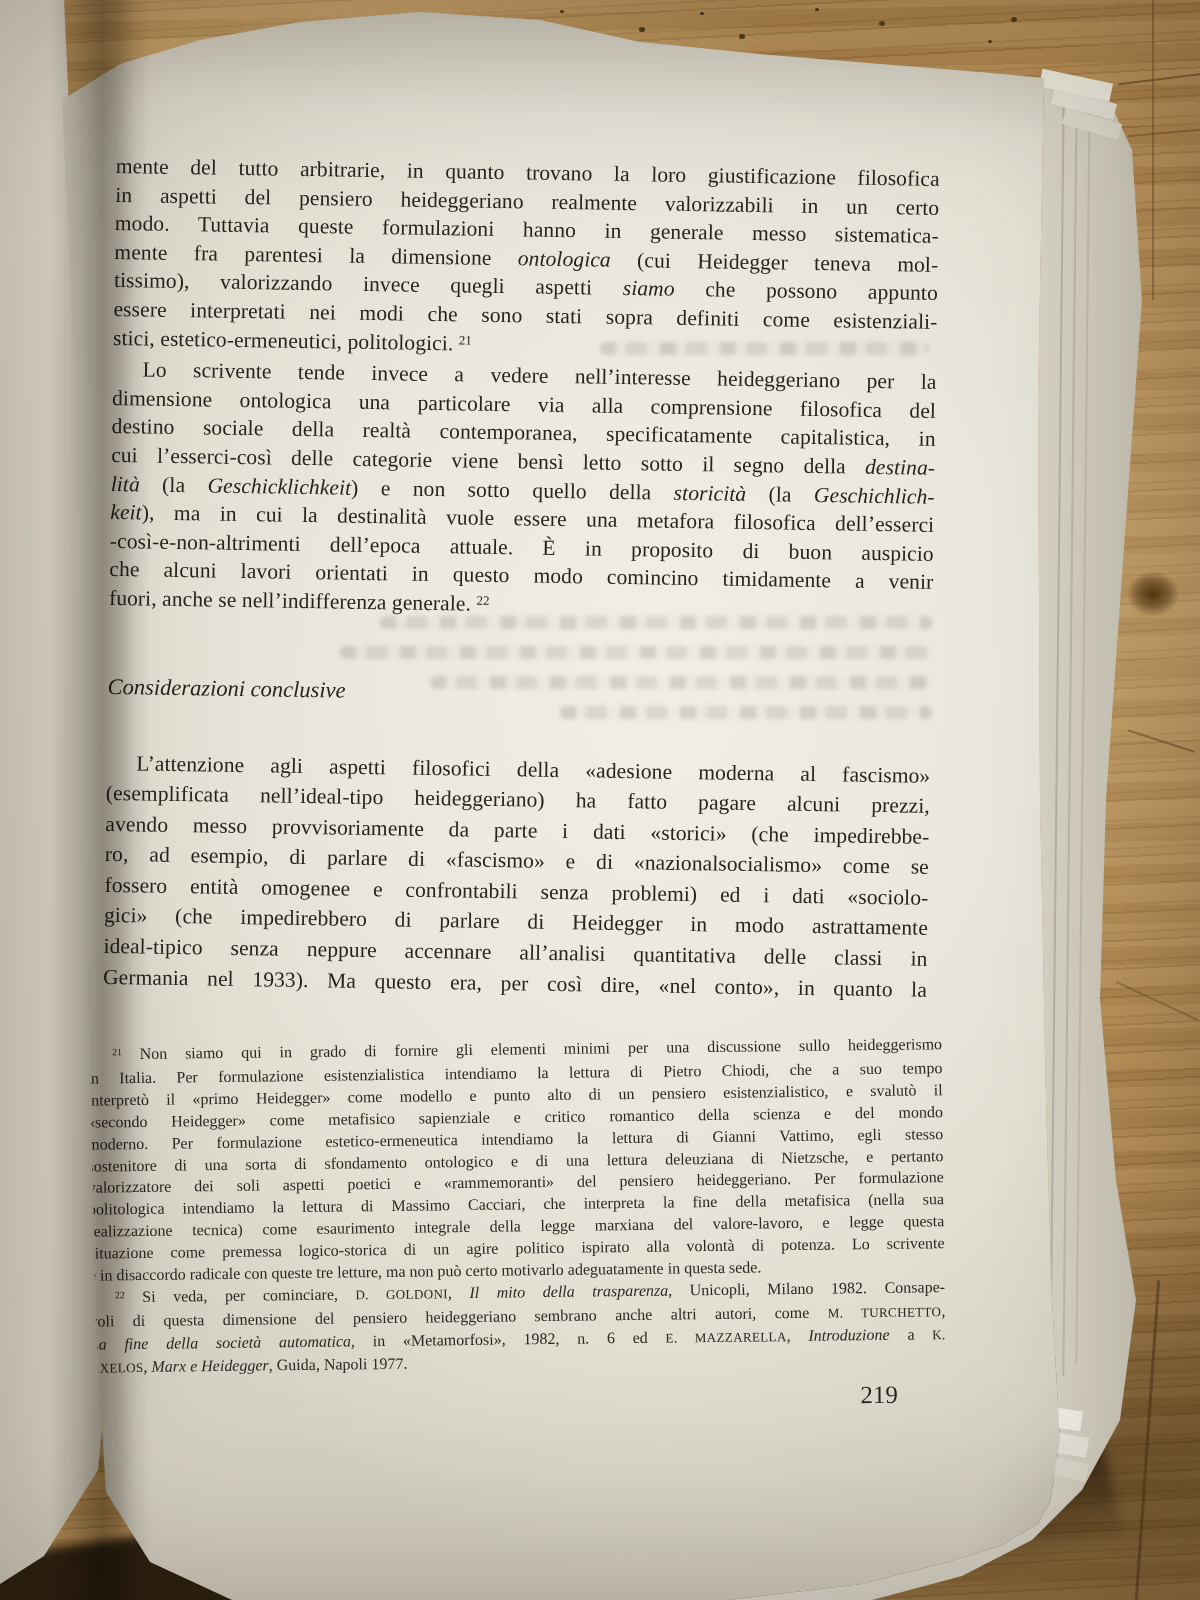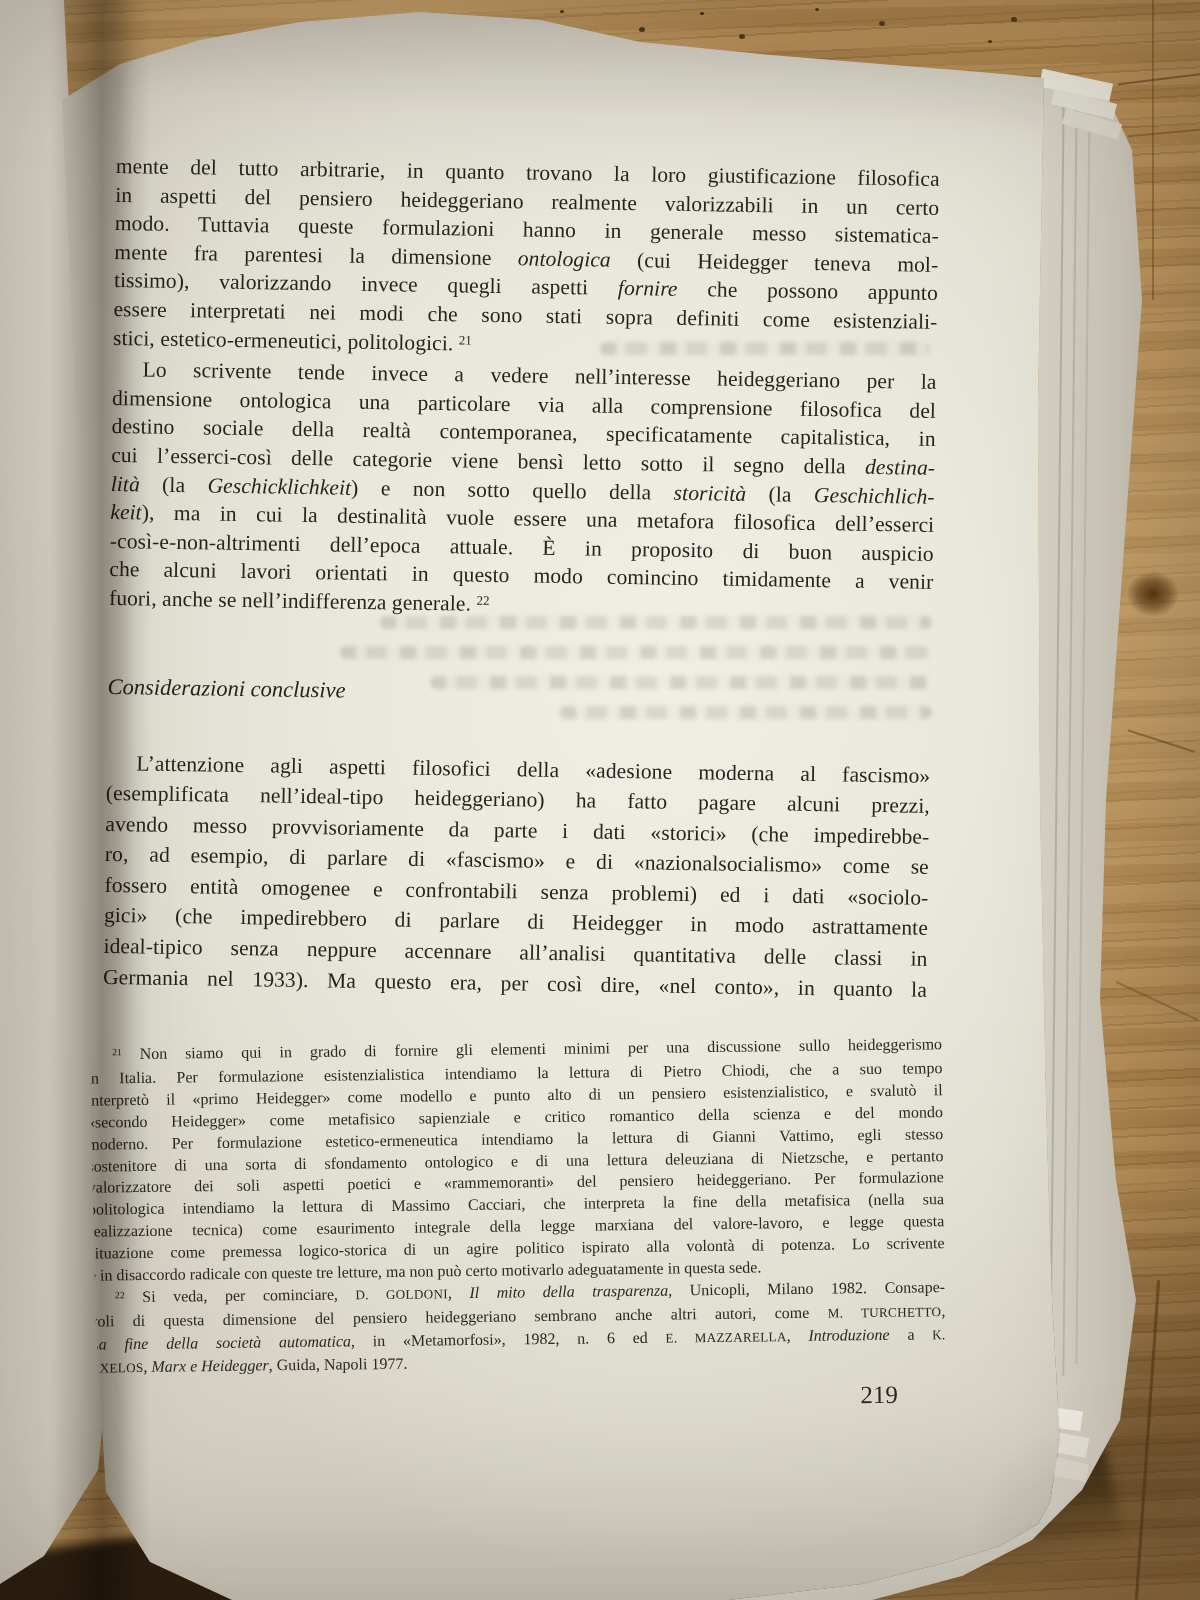--- a/index.html
+++ b/index.html
@@ -169,21 +169,21 @@
     <div class="ghost g3"></div>
     <div class="ghost g4"></div>
     <div class="ghost g5"></div>
 
     <div class="text-rot">
       <div class="para">
           <div class="line"><span>mente del tutto arbitrarie, in quanto trovano la loro giustificazione filosofica</span></div>
           <div class="line"><span>in aspetti del pensiero heideggeriano realmente valorizzabili in un certo</span></div>
           <div class="line"><span>modo. Tuttavia queste formulazioni hanno in generale messo sistematica-</span></div>
           <div class="line"><span>mente fra parentesi la dimensione </span><span class="it">ontologica</span><span> (cui Heidegger teneva mol-</span></div>
-          <div class="line"><span>tissimo), valorizzando invece quegli aspetti </span><span class="it">fornire</span><span> che possono appunto</span></div>
+          <div class="line"><span>tissimo), valorizzando invece quegli aspetti </span><span class="it">siamo</span><span> che possono appunto</span></div>
           <div class="line"><span>essere interpretati nei modi che sono stati sopra definiti come esistenziali-</span></div>
           <div class="line last"><span>stici, estetico-ermeneutici, politologici. </span><span class="sup">21</span></div>
         </div>
       <div class="para">
           <div class="line ind"><span>Lo scrivente tende invece a vedere nell’interesse heideggeriano per la</span></div>
           <div class="line"><span>dimensione ontologica una particolare via alla comprensione filosofica del</span></div>
           <div class="line"><span>destino sociale della realtà contemporanea, specificatamente capitalistica, in</span></div>
           <div class="line"><span>cui l’esserci-così delle categorie viene bensì letto sotto il segno della </span><span class="it">destina-</span></div>
           <div class="line"><span class="it">lità</span><span> (la </span><span class="it">Geschicklichkeit</span><span>) e non sotto quello della </span><span class="it">storicità</span><span> (la </span><span class="it">Geschichlich-</span></div>
           <div class="line"><span class="it">keit</span><span>), ma in cui la destinalità vuole essere una metafora filosofica dell’esserci</span></div>

